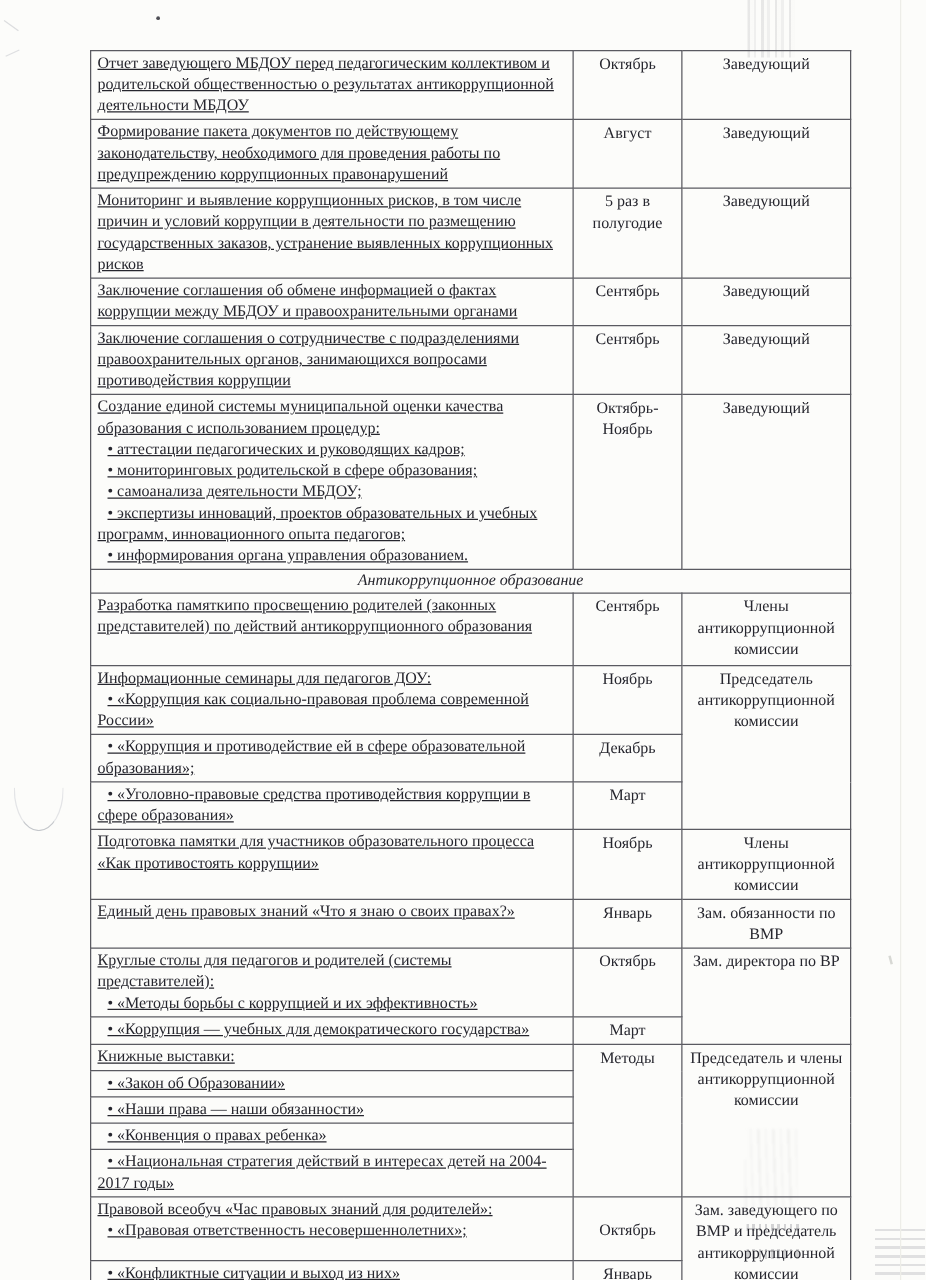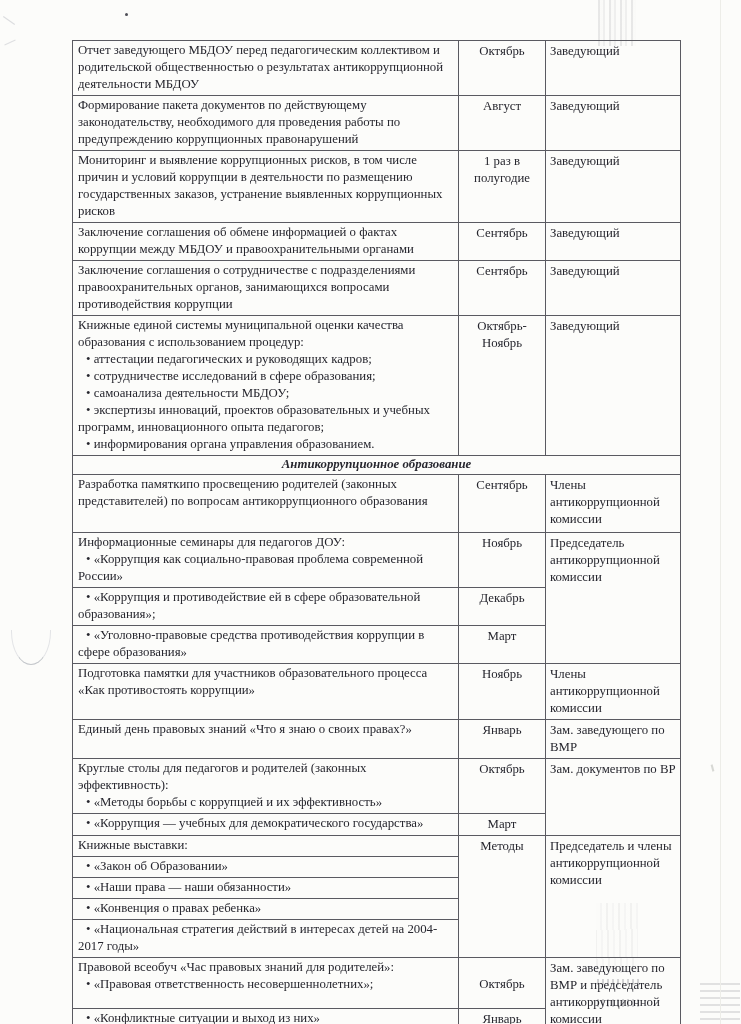--- a/index.html
+++ b/index.html
@@ -14,27 +14,27 @@
     position:absolute;left:72px;top:40px;width:608px;
     border-collapse:collapse;table-layout:fixed;
     font-size:12.8px;line-height:17px;
   }
   .doc-table td{
     border:1px solid #5a5a61;
     vertical-align:top;
     padding:1px 5px 2px 5px;
     overflow:hidden;
   }
-  td.act{text-align:left;}
+  td.act{text-align:left;text-decoration:underline;}
   td.when{text-align:center;padding-top:2px;}
-  td.who{padding:2px 4px;}
+  td.who{text-align:center;padding:2px 4px;}
   td.when-bottom{vertical-align:bottom;padding-bottom:15px;text-align:center;}
   .bullet{text-indent:8px;}
   td.section-row{
-    text-align:center;font-weight:bold;font-style:italic;
+    text-align:center;font-weight:normal;font-style:italic;
     padding:0 0 1px 0;
   }
   
   .artifact{position:absolute;pointer-events:none;}
   .smudge-top{
     left:598px;top:0;width:38px;height:46px;opacity:.55;filter:blur(.6px);
     background:repeating-linear-gradient(90deg,
       rgba(120,120,125,.28) 0 2px, rgba(200,200,200,.05) 2px 5px,
       rgba(140,140,145,.2) 5px 7px, rgba(230,230,228,.02) 7px 11px);
   }
@@ -94,53 +94,53 @@
     <td class="when">Октябрь</td>
     <td class="who">Заведующий</td>
   </tr>
   <tr style="height:48px">
     <td class="act">Формирование пакета документов по действующему законодательству, необходимого для проведения работы по предупреждению коррупционных правонарушений</td>
     <td class="when">Август</td>
     <td class="who">Заведующий</td>
   </tr>
   <tr style="height:52px">
     <td class="act">Мониторинг и выявление коррупционных рисков, в том числе причин и условий коррупции в деятельности по размещению государственных заказов, устранение выявленных коррупционных рисков</td>
-    <td class="when">1 раз в полугодие</td>
+    <td class="when">5 раз в полугодие</td>
     <td class="who">Заведующий</td>
   </tr>
   <tr style="height:35px">
     <td class="act">Заключение соглашения об обмене информацией о фактах коррупции между МБДОУ и правоохранительными органами</td>
     <td class="when">Сентябрь</td>
     <td class="who">Заведующий</td>
   </tr>
   <tr style="height:52px">
     <td class="act">Заключение соглашения о сотрудничестве с подразделениями правоохранительных органов, занимающихся вопросами противодействия коррупции</td>
     <td class="when">Сентябрь</td>
     <td class="who">Заведующий</td>
   </tr>
 
   <tr style="height:136px">
     <td class="act">
-      <div>Книжные единой системы муниципальной оценки качества образования с использованием процедур:</div>
+      <div>Создание единой системы муниципальной оценки качества образования с использованием процедур:</div>
       <div class="bullet">• аттестации педагогических и руководящих кадров;</div>
-      <div class="bullet">• сотрудничестве исследований в сфере образования;</div>
+      <div class="bullet">• мониторинговых родительской в сфере образования;</div>
       <div class="bullet">• самоанализа деятельности МБДОУ;</div>
       <div class="bullet">• экспертизы инноваций, проектов образовательных и учебных программ, инновационного опыта педагогов;</div>
       <div class="bullet">• информирования органа управления образованием.</div>
     </td>
     <td class="when">Октябрь-Ноябрь</td>
     <td class="who">Заведующий</td>
   </tr>
 
   <tr style="height:18px">
     <td class="section-row" colspan="3">Антикоррупционное образование</td>
   </tr>
 
   <tr style="height:58px">
-    <td class="act">Разработка памяткипо  просвещению родителей (законных представителей) по вопросам антикоррупционного образования</td>
+    <td class="act">Разработка памяткипо  просвещению родителей (законных представителей) по действий антикоррупционного образования</td>
     <td class="when">Сентябрь</td>
     <td class="who">Члены антикоррупционной комиссии</td>
   </tr>
 
   <tr style="height:37px">
     <td class="act">
       <div>Информационные семинары для педагогов ДОУ:</div>
       <div class="bullet">• «Коррупция как социально-правовая проблема современной России»</div>
     </td>
     <td class="when">Ноябрь</td>
@@ -161,30 +161,30 @@
 
   <tr style="height:52px">
     <td class="act">Подготовка памятки для участников образовательного процесса «Как противостоять коррупции»</td>
     <td class="when">Ноябрь</td>
     <td class="who">Члены антикоррупционной комиссии</td>
   </tr>
 
   <tr style="height:34px">
     <td class="act">Единый день правовых знаний «Что я знаю о своих правах?»</td>
     <td class="when">Январь</td>
-    <td class="who">Зам. заведующего по ВМР</td>
+    <td class="who">Зам. обязанности по ВМР</td>
   </tr>
 
   <tr style="height:35px">
     <td class="act">
-      <div>Круглые столы для педагогов и родителей (законных эффективность):</div>
+      <div>Круглые столы для педагогов и родителей (системы представителей):</div>
       <div class="bullet">• «Методы борьбы с коррупцией и их эффективность»</div>
     </td>
     <td class="when">Октябрь</td>
-    <td class="who" rowspan="2">Зам. документов по ВР</td>
+    <td class="who" rowspan="2">Зам. директора по ВР</td>
   </tr>
   <tr style="height:18px">
     <td class="act">
       <div class="bullet">• «Коррупция — учебных для демократического государства»</div>
     </td>
     <td class="when">Март</td>
   </tr>
 
   <tr style="height:19px">
     <td class="act">Книжные выставки:</td>

